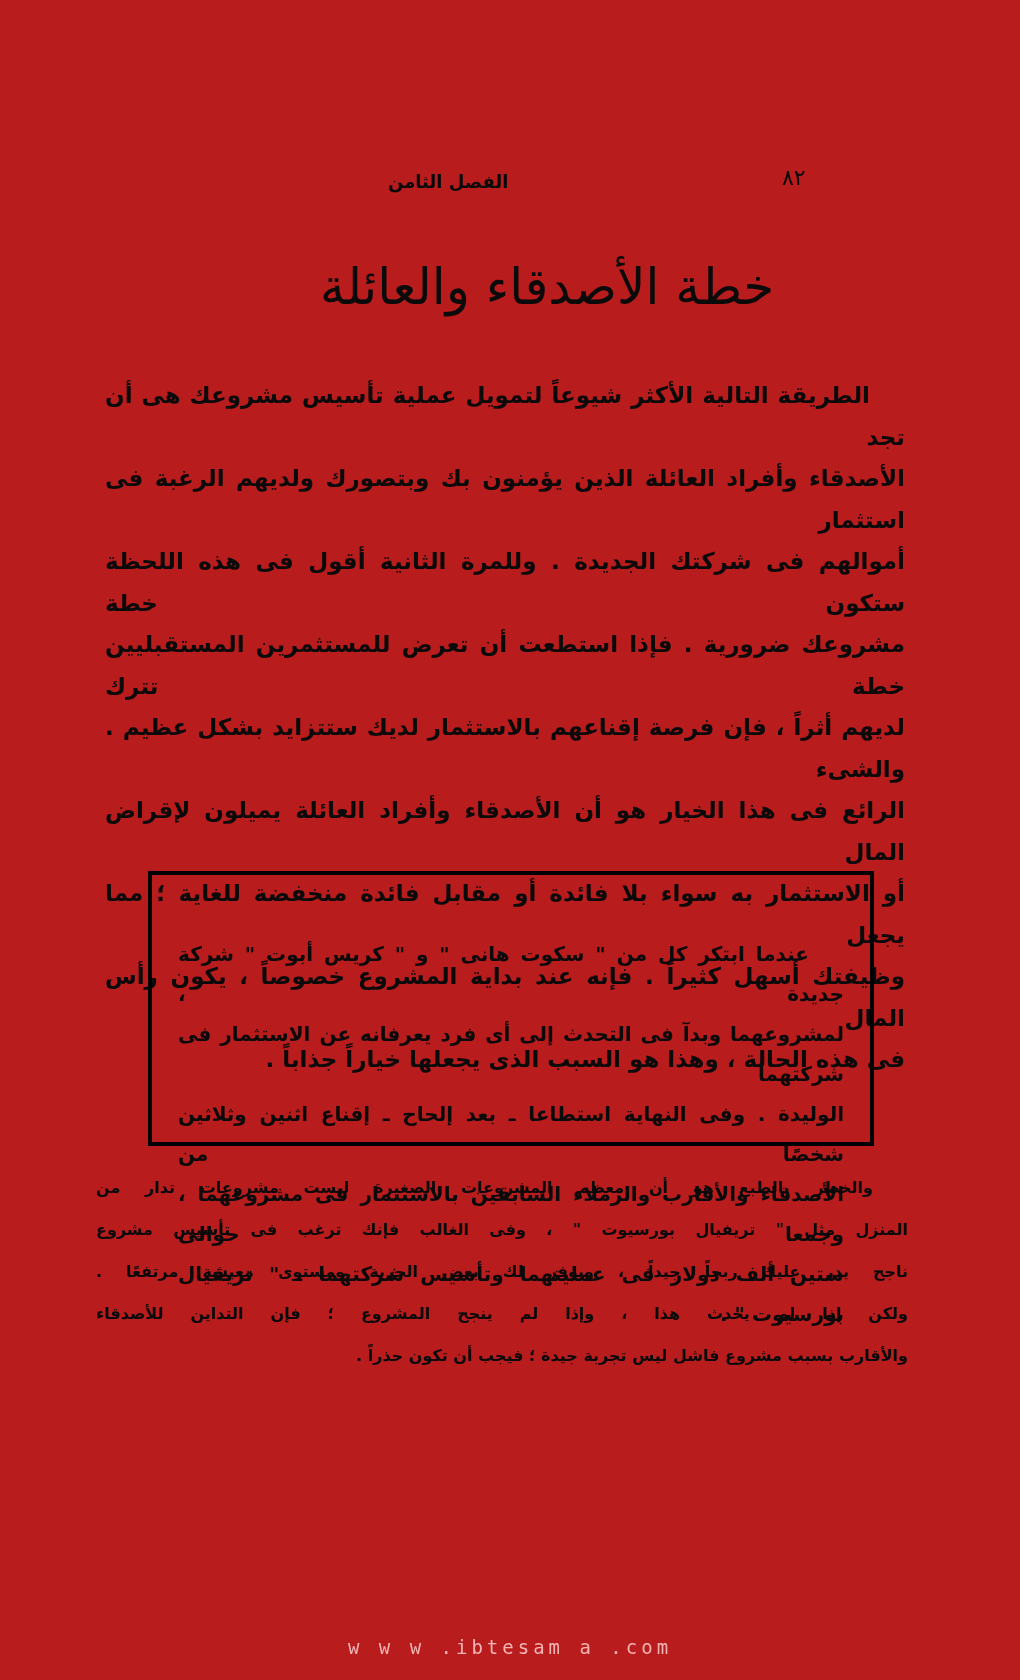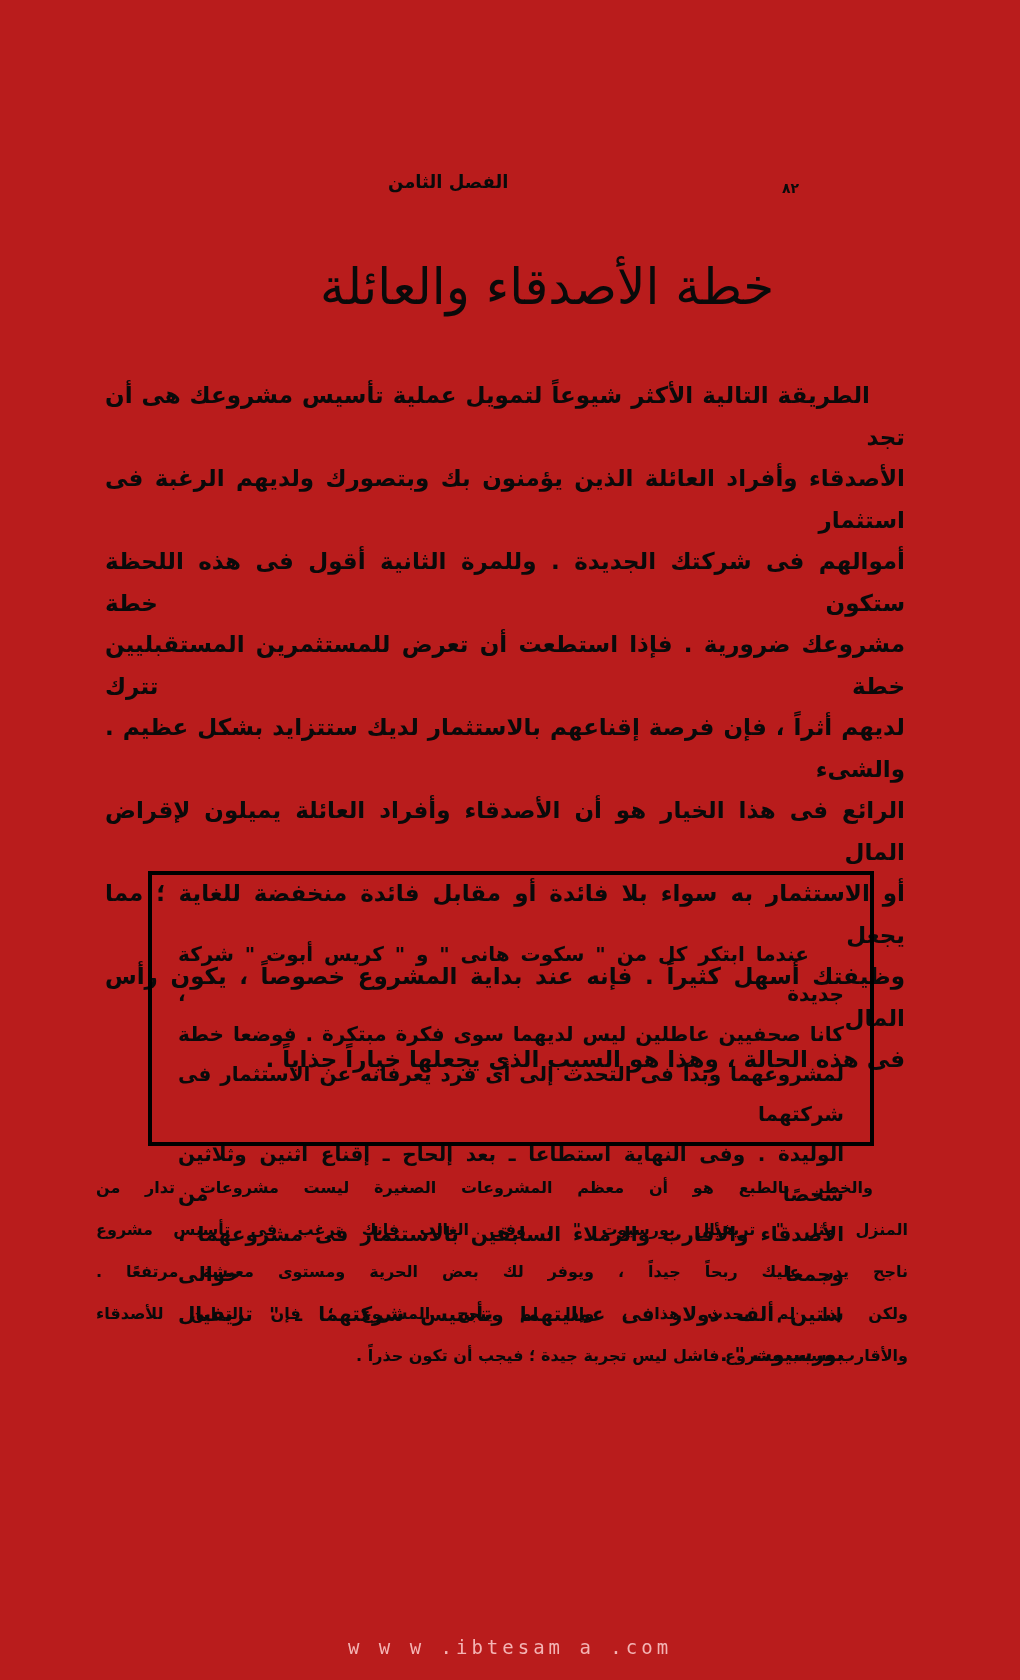--- a/index.html
+++ b/index.html
@@ -21,24 +21,24 @@
     position: absolute;
     top: 171px;
     left: 388px;
     font-size: 18px;
     font-weight: bold;
     direction: rtl;
     white-space: nowrap;
   }
   .page-number {
     position: absolute;
-    top: 180px;
+    top: 165px;
     left: 782px;
-    font-size: 14px;
-    font-weight: bold;
+    font-size: 22px;
+    font-weight: normal;
     letter-spacing: 3px;
     white-space: nowrap;
   }
   
   .title {
     position: absolute;
     top: 248px;
     left: 60px;
     width: 960px;
     margin: 7px;
@@ -131,21 +131,20 @@
       <div class="line">لديهم أثراً ، فإن فرصة إقناعهم بالاستثمار لديك ستتزايد بشكل عظيم . والشىء</div>
       <div class="line">الرائع فى هذا الخيار هو أن الأصدقاء وأفراد العائلة يميلون لإقراض المال</div>
       <div class="line">أو الاستثمار به سواء بلا فائدة أو مقابل فائدة منخفضة للغاية ؛ مما يجعل</div>
       <div class="line">وظيفتك أسهل كثيراً . فإنه عند بداية المشروع خصوصاً ، يكون رأس المال</div>
       <div class="line last">فى هذه الحالة ، وهذا هو السبب الذى يجعلها خياراً جذاباً .</div>
     </div>
 
   <div class="box">
     <div class="para boxtext">
         <div class="line first">عندما ابتكر كل من " سكوت هانى " و " كريس أبوت " شركة جديدة ،</div>
-        <div class="line">كانا صحفيين عاطلين ليس لديهما سوى فكرة مبتكرة . فوضعا خطة</div>
         <div class="line">لمشروعهما وبدآ فى التحدث إلى أى فرد يعرفانه عن الاستثمار فى شركتهما</div>
         <div class="line">الوليدة . وفى النهاية استطاعا ـ بعد إلحاح ـ إقناع اثنين وثلاثين شخصًا من</div>
         <div class="line">الأصدقاء والأقارب والزملاء السابقين بالاستثمار فى مشروعهما ، وجمعا حوالى</div>
         <div class="line last">ستين ألف دولار فى عمليتهما وتأسيس شركتهما ـ " تريفيال بورسيوت " .</div>
       </div>
   </div>
 
   <div class="para p2">
       <div class="line first">والخطر بالطبع هو أن معظم المشروعات الصغيرة ليست مشروعات تدار من</div>
       <div class="line">المنزل مثل " تريفيال بورسيوت " ، وفى الغالب فإنك ترغب فى تأسيس مشروع</div>

